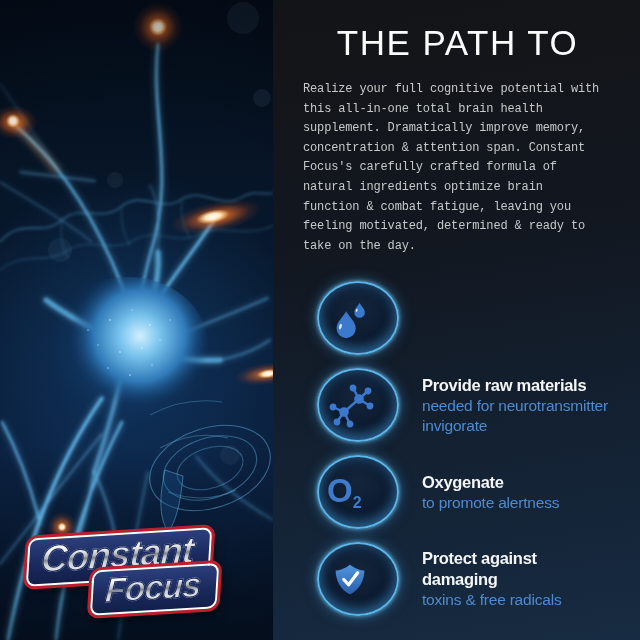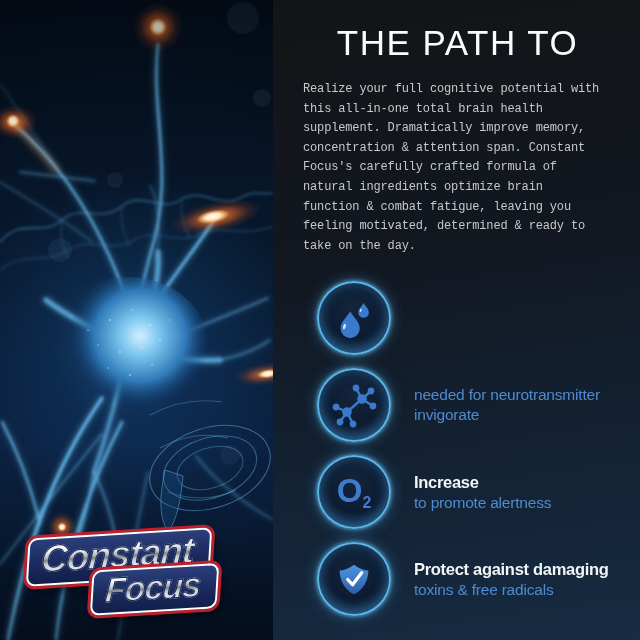--- a/index.html
+++ b/index.html
@@ -30,25 +30,25 @@
                background:linear-gradient(172deg,#131416 0%,#121720 38%,#132132 68%,#172b42 100%);}
   .heading{margin:0;font-weight:300;color:#fafbfb;font-size:35px;line-height:41px;
            letter-spacing:1.5px;font-stretch:normal;text-align:center;}
   .heading span{display:block;}
   .intro{margin:17px 1px 0 0;width:303px;color:#c7caca;font-size:12px;line-height:19.6px;
          letter-spacing:-0.15px;font-family:Liberation Mono, monospace;}
 
   .benefits{margin:25px 0 0 14px;}
   .benefit{display:flex;align-items:center;margin-bottom:13px;}
   .icon-circle{width:70px;height:70px;border-radius:50%;flex:0 0 70px;
-               display:flex;align-items:center;justify-content:center;
+               display:flex;align-items:center;justify-content:flex-start;
                background:radial-gradient(circle at 50% 35%, #13253c 0%, #0d1b30 55%, #102340 100%);
                border:2px solid rgba(95,190,242,.95);
                box-shadow:0 0 14px rgba(70,170,235,.5),0 0 4px rgba(130,215,255,.8),
-                          inset 0 0 14px rgba(60,150,220,.38),inset 0 -5px 12px rgba(80,180,240,.3);}
+                          inset 0 0 14px rgba(60,150,220,.38),inset 0 -5px 12px rgba(80,180,240,.3);padding-left:8px;}
   .benefit-text{margin-left:23px;width:218px;}
   .b-title{color:#f3f5f6;font-weight:bold;font-size:16.5px;line-height:21px;letter-spacing:-0.3px;}
   .b-sub{color:#4e8bd0;font-size:15.5px;line-height:20px;letter-spacing:-0.2px;}
   .o2{color:#3e7bc9;font-weight:bold;font-size:33px;line-height:1;}
   .o2 .sub{font-size:16px;vertical-align:-6px;font-weight:bold;}
 </style>
 </head>
 <body>
 
 <div class="stage">
@@ -236,30 +236,31 @@
               <circle cx="-18" cy="2" r="2.2"></circle>
                 <circle cx="-14" cy="17" r="2.2"></circle>
                 <circle cx="-1" cy="19" r="2.2"></circle>
               <circle cx="2" cy="-17" r="2.2"></circle>
                 <circle cx="17" cy="-14" r="2.2"></circle>
                 <circle cx="19" cy="1" r="2.2"></circle>
             </g>
           </svg>
         </div>
         <div class="benefit-text">
+          <div class="b-title">Provide raw materials</div>
           <div class="b-sub">needed for neurotransmitter invigorate</div>
         </div>
       </div>
 
       <div class="benefit">
         <div class="icon-circle">
           <span class="o2"><span>O</span><span class="sub">2</span></span>
         </div>
         <div class="benefit-text">
-          <div class="b-title">Increase</div>
+          <div class="b-title">Oxygenate</div>
           <div class="b-sub">to promote alertness</div>
         </div>
       </div>
 
       <div class="benefit">
         <div class="icon-circle">
           <svg width="46" height="46" viewBox="-24 -24 48 48">
             <defs>
               <linearGradient id="shG" x1="0" y1="0" x2="0" y2="1">
                 <stop offset="0" stop-color="#4f95dd"></stop>

